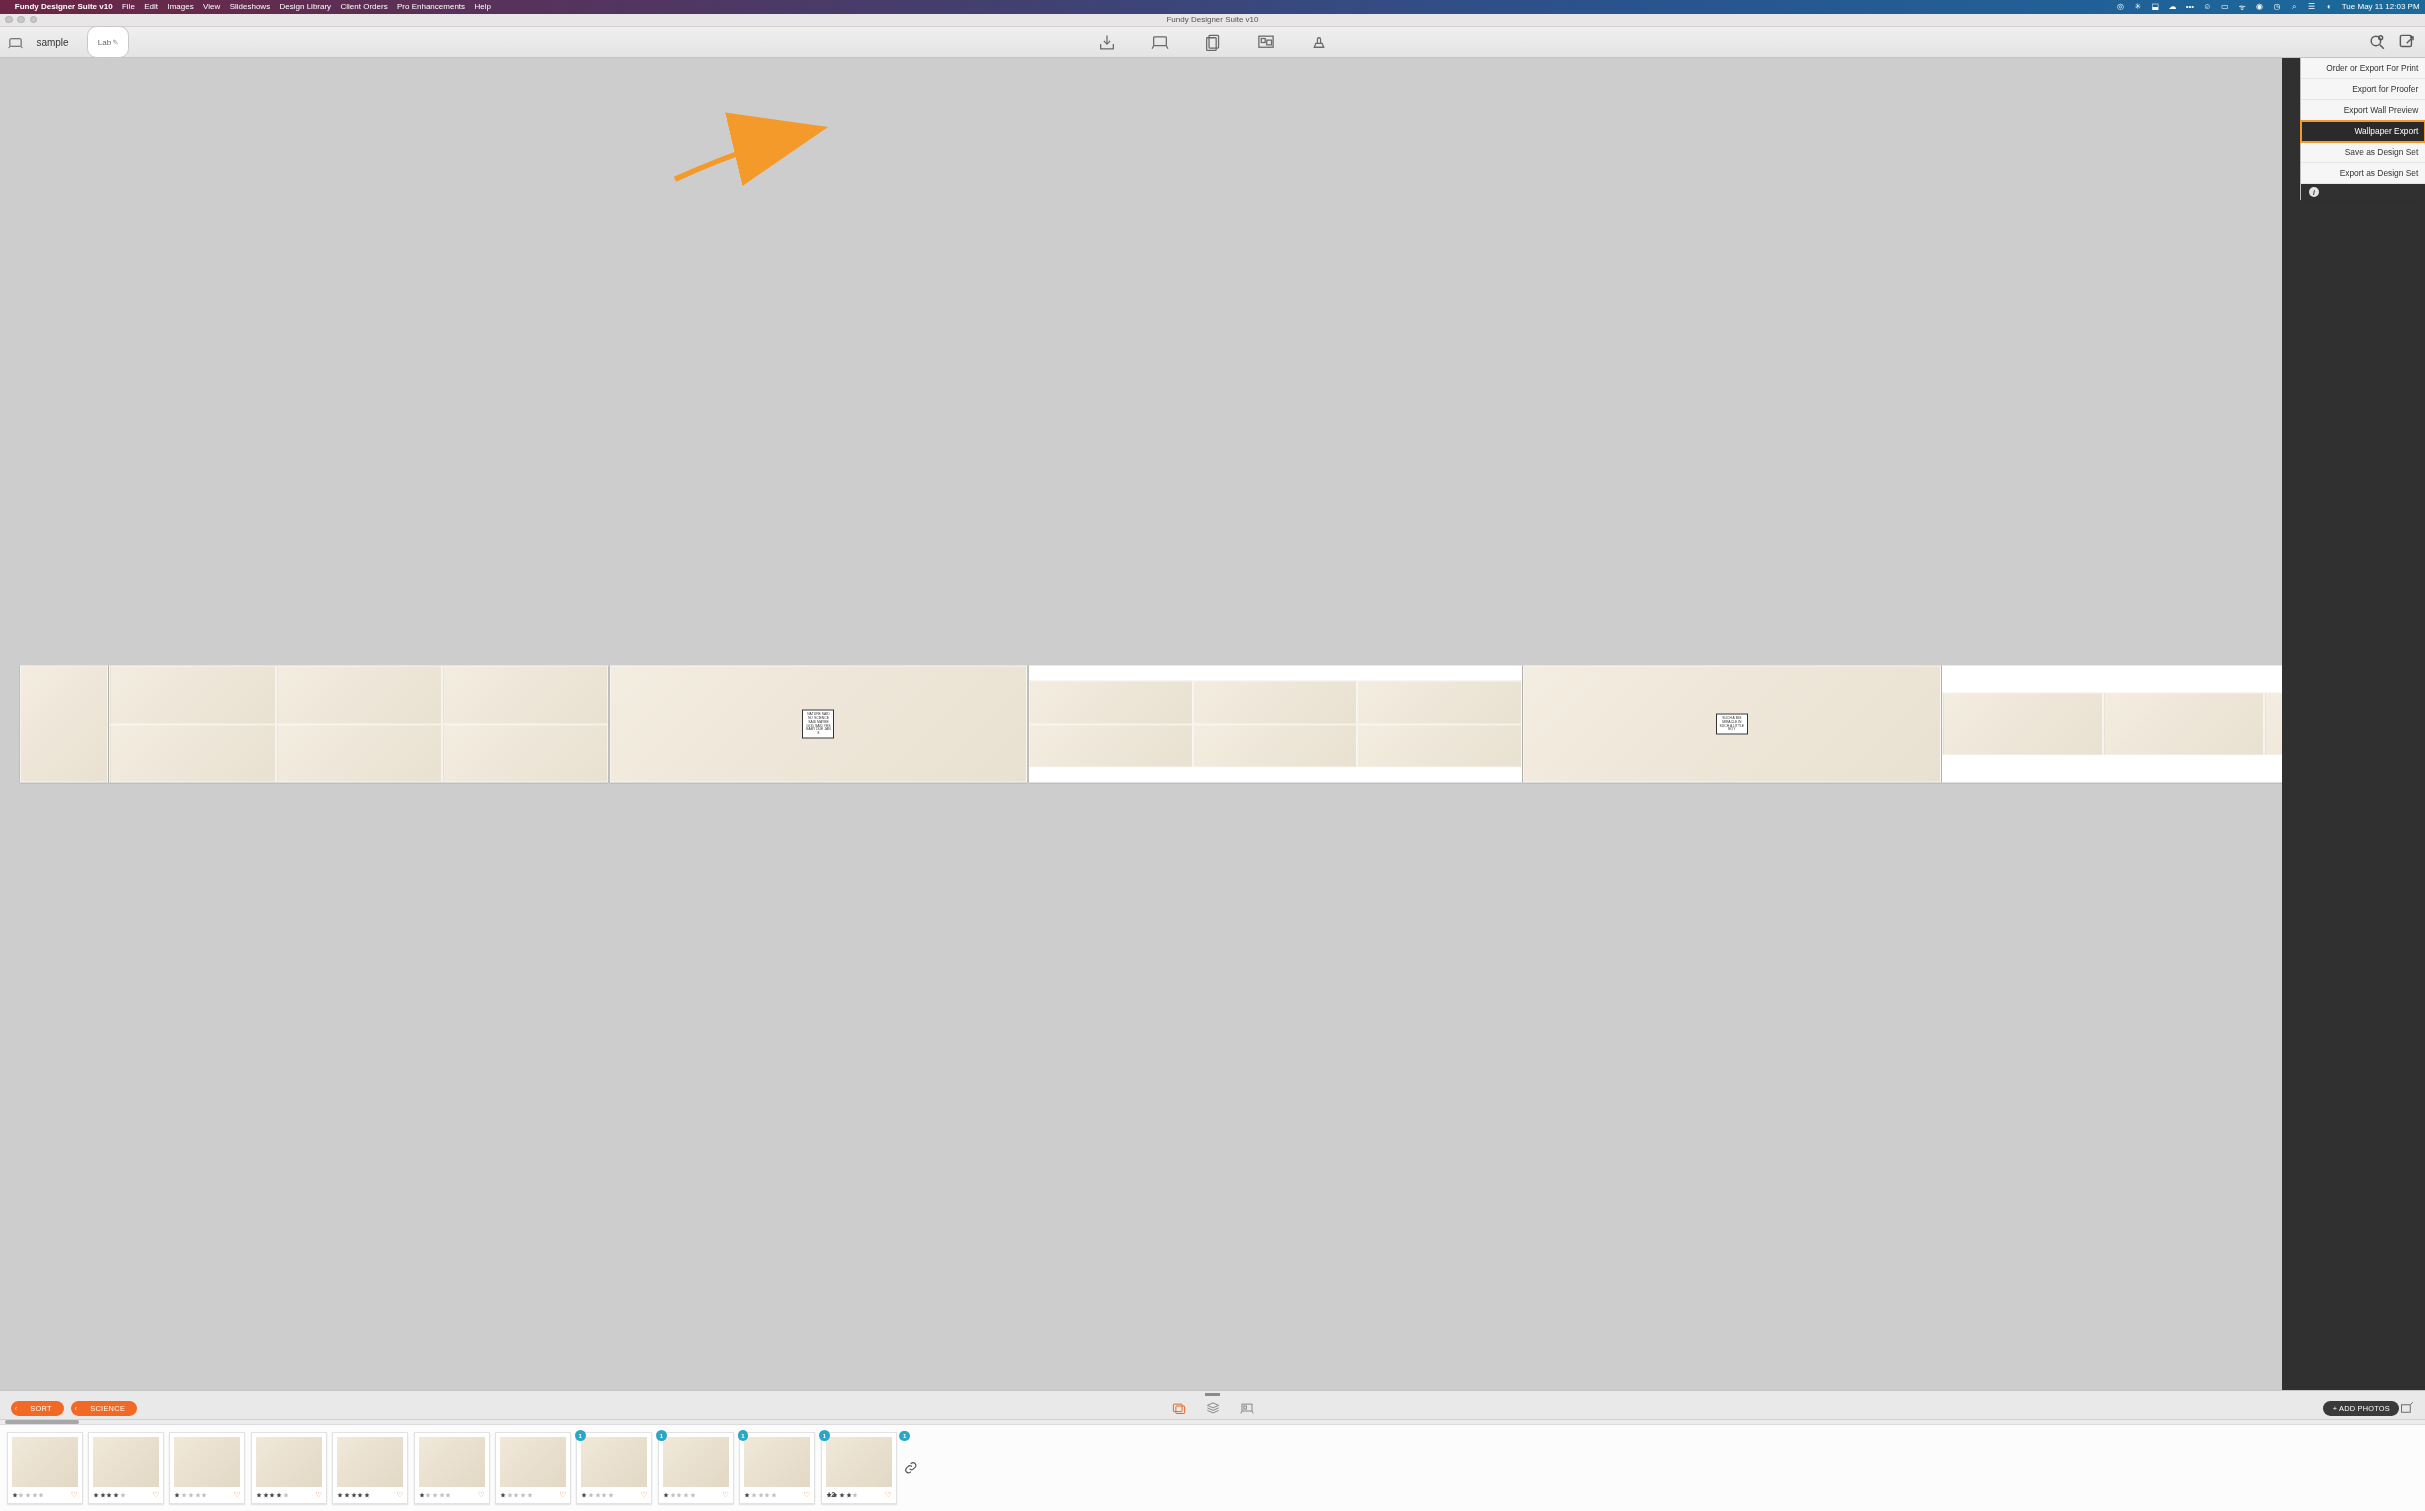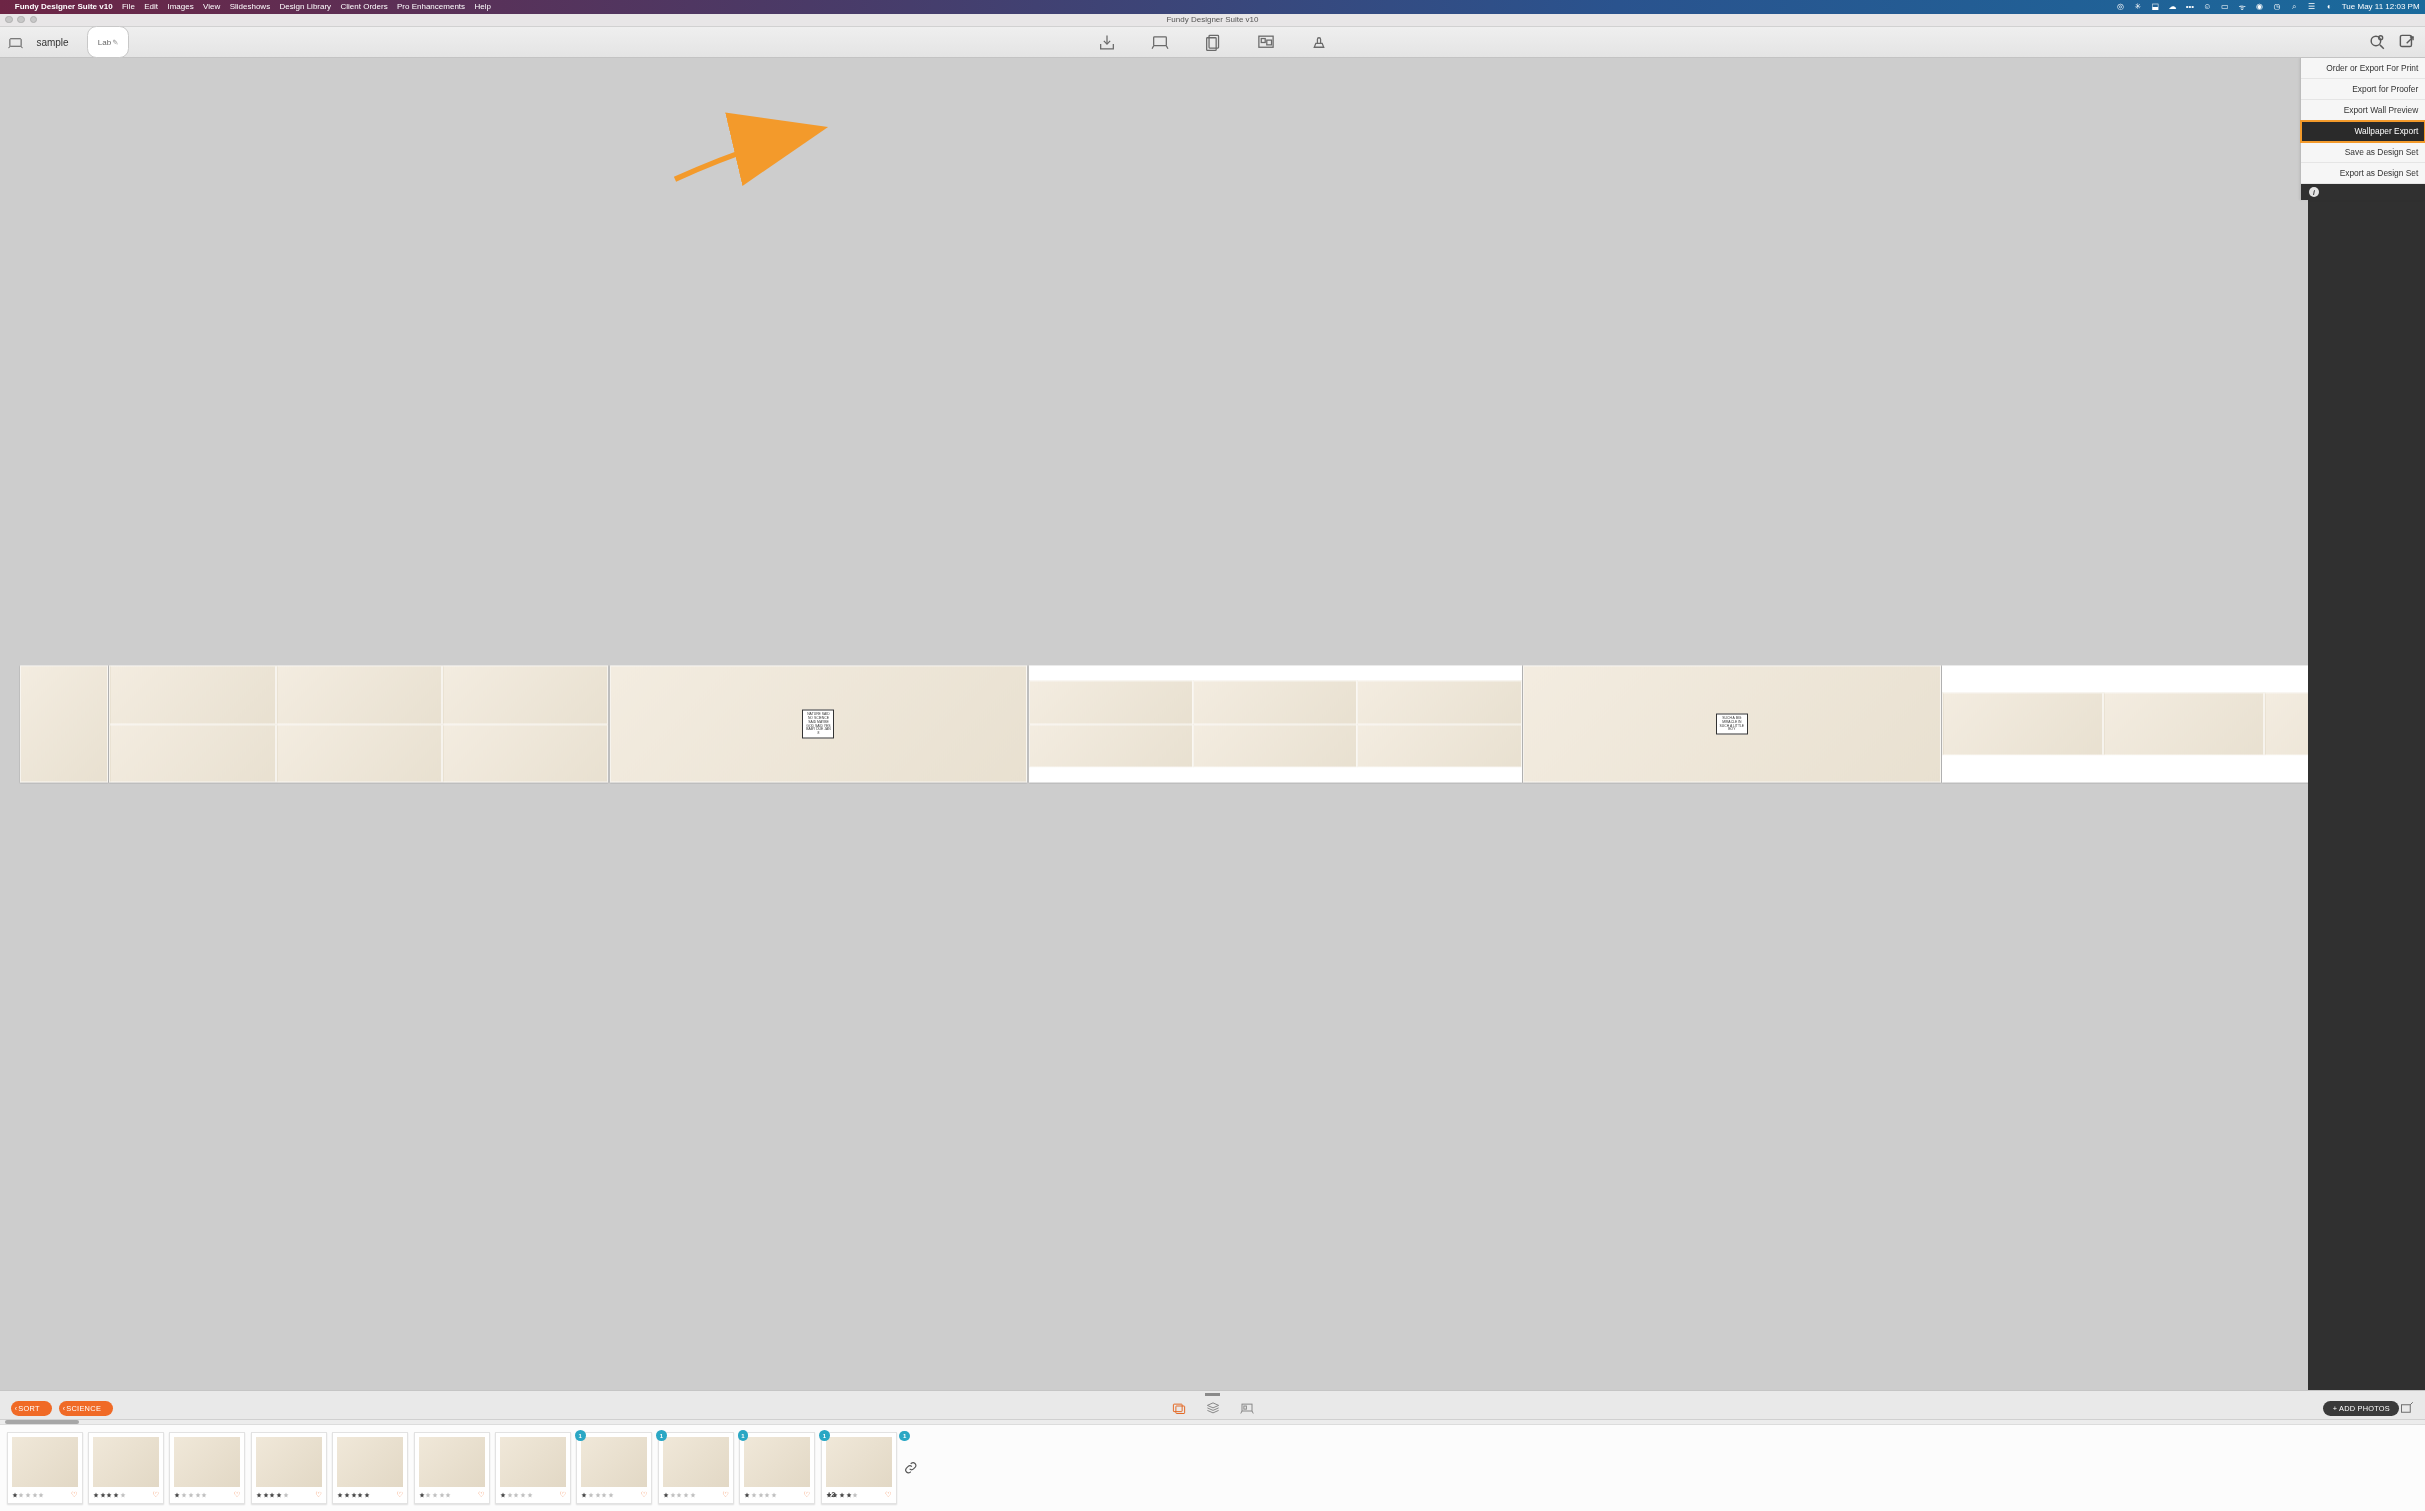--- a/index.html
+++ b/index.html
@@ -78,41 +78,41 @@
     padding:0 6.7px; font-size:8.4px; color:#333; border-bottom:0.7px solid #e5e5e5;
     background:#f6f6f6;
   }
   .export-item.highlight {
     background:#2a2a2a; color:#fff; outline:2px solid #f39a2b; outline-offset:-1.3px;
     border-bottom:0.7px solid #2a2a2a;
   }
   .info-strip { background:#303030; height:16px; display:flex; align-items:center; padding-left:8px;}
   .info-dot { width:10px; height:10px; background:#e4e4e4; border-radius:50%; display:flex; align-items:center; justify-content:center; color:#303030; font-size:6.7px; font-style:italic; font-weight:bold;}
   .dark-fill { background:#303030; flex:1; height: 100%; }
-  .export-panel-wrap { position:absolute; top:0; right:0; bottom:0; width:117px; display:flex; flex-direction:column; z-index:20;}
+  .export-panel-wrap { position:absolute; top:0; right:0; bottom:0; width:143px; display:flex; flex-direction:column; z-index:20;}
 
   
   .arrow-annot {
     position:absolute; z-index:25; pointer-events:none;
   }
 
   
   .bottom-area { height:121px; display:flex; flex-direction:column; }
   .drag-handle-row { height:8px; background:#e9e9e9; border-top:0.7px solid #c5c5c5; display:flex; align-items:center; justify-content:center;}
   .drag-handle { width:15px; height:3.4px; display:flex; flex-direction:column; justify-content:space-between;}
   .drag-handle div { height:0.7px; background:#8a8a8a;}
 
   .control-row {
     height:21.6px; background:#e9e9e9; border-bottom:0.7px solid #d0d0d0;
     display:flex; align-items:center; padding:0 10.8px; gap:6.7px; position:relative;
   }
   .pill-btn {
     background:#f06a26; color:#fff; height:15px; border-radius:7.4px;
     display:flex; align-items:center; font-size:7.4px; letter-spacing:0.3px;
-    padding:0 12px 0 4px; gap:1px;
+    padding:0 12px 0 4px; gap:13px;
   }
   .pill-btn .chev { font-size:6.7px;}
   .mid-trio { position:absolute; left:50%; transform:translateX(-50%); display:flex; gap:19px;}
   .mid-icon { width:15px; height:15px; display:flex; align-items:center; justify-content:center; color:#888;}
   .mid-icon.active { color:#e46a26;}
   .right-controls { margin-left:auto; display:flex; align-items:center; }
   .add-photos-btn { background:#3a3a3a; color:#fff; font-size:7.4px; height:15px; border-radius:7.4px; padding:0 9.4px; display:flex; align-items:center; letter-spacing:0.2px;}
   .crop-icon { width:15px; height:15px; color:#6e6e6e; display:flex; align-items:center; justify-content:center;}
 
   .scroll-track { height:5.4px; background:#ececec; position:relative; border-bottom:0.7px solid #dcdcdc;}

